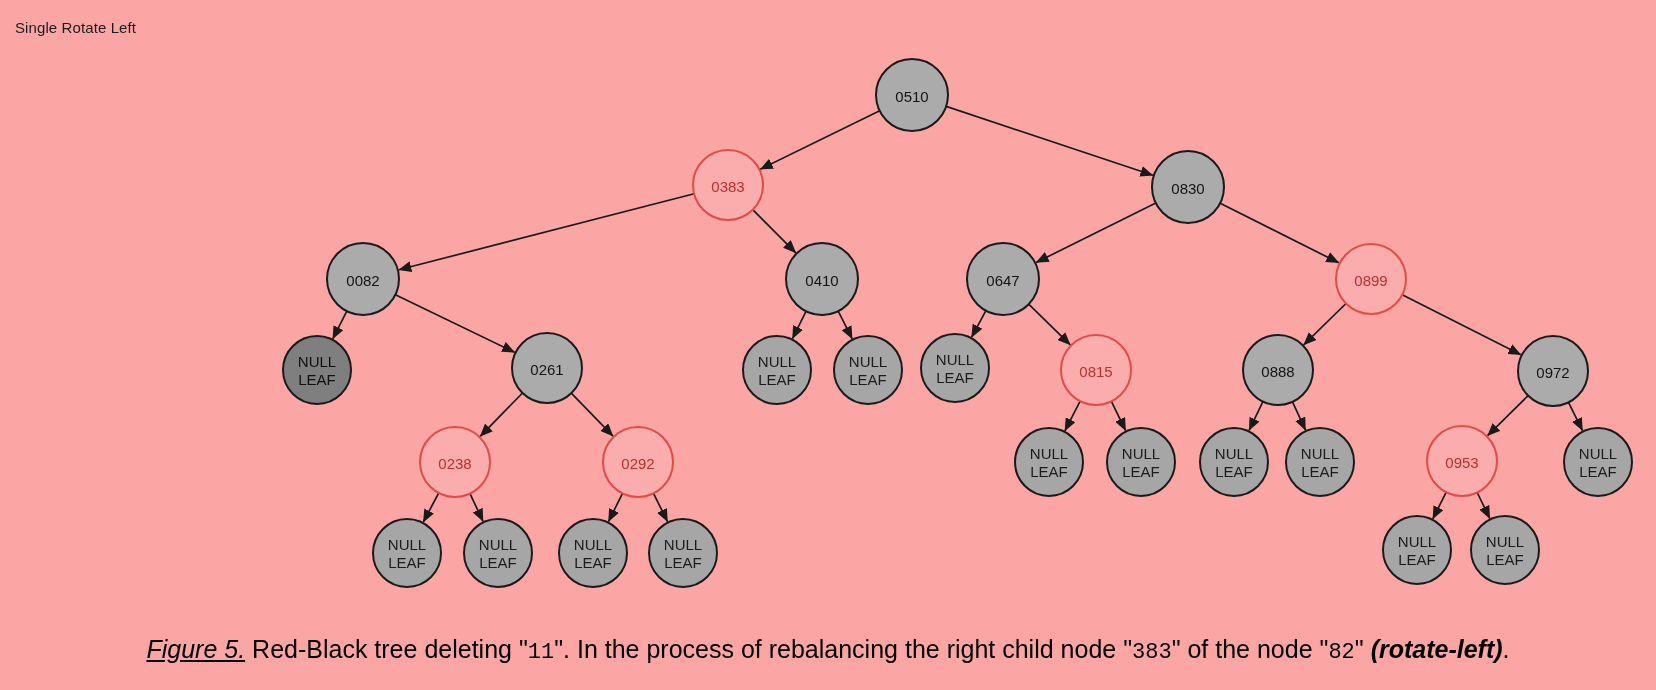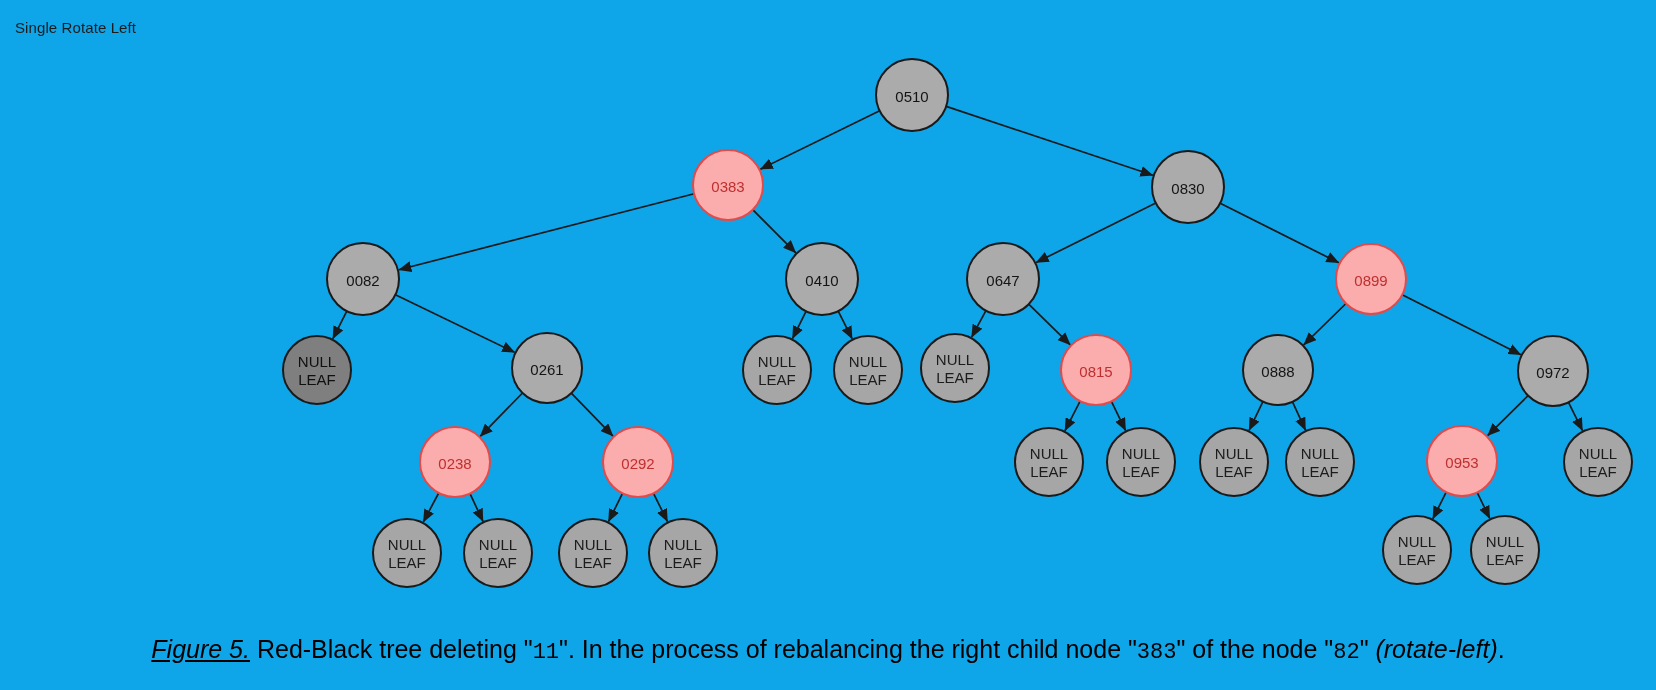--- a/index.html
+++ b/index.html
@@ -1,32 +1,32 @@
 <!DOCTYPE html>
 <html><head>
 <meta charset="utf-8">
 <style>
   html,body{margin:0;padding:0;background:#ffffff;}
   body{width:1656px;height:690px;position:relative;overflow:hidden;
        font-family:"Liberation Sans",sans-serif;}
-  .page{position:absolute;inset:0;background:#0ea5e9;}
+  .page{position:absolute;inset:0;background:#fca5a5;}
   .diagram-title{
     position:absolute;left:15px;top:19px;
     font-size:15px;line-height:1.2;color:#1c1c1c;letter-spacing:0.1px;
   }
   .tree-svg{position:absolute;left:0;top:0;width:1656px;height:612px;display:block;}
   .tree-svg text{font-family:"Liberation Sans",sans-serif;}
   .figure-caption{
     position:absolute;left:0;top:634px;width:100%;
     text-align:center;font-size:25px;color:#000;line-height:1.25;
     white-space:nowrap;
   }
   .seg-normal{font-style:normal;font-weight:normal;}
   .seg-italic{font-style:italic;text-decoration:underline;}
-  .seg-bold-italic{font-style:italic;font-weight:normal;margin-top:36px;}
+  .seg-bold-italic{font-style:italic;font-weight:bold;margin-top:36px;}
   .seg-mono{font-family:"Liberation Mono","DejaVu Sans Mono",monospace;font-size:0.88em;text-align:center;}
 </style>
 </head>
 <body>
 
 <div class="page">
   <div class="diagram-title">Single Rotate Left</div>
   <svg class="tree-svg" xmlns="http://www.w3.org/2000/svg" viewBox="0 0 1656 612">
       <defs>
         <marker id="arrowhead" viewBox="0 0 13 11" refX="12.5" refY="5.5" markerWidth="13" markerHeight="11" orient="auto" markerUnits="userSpaceOnUse">

